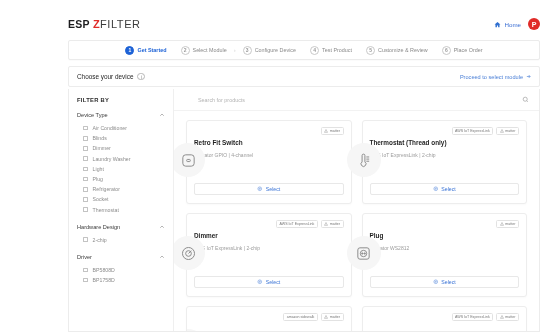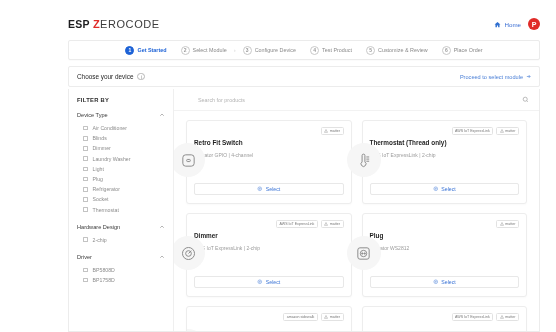--- a/index.html
+++ b/index.html
@@ -158,21 +158,21 @@
 </style>
 </head>
 <body>
 
 <div class="page">
 
   <div class="header">
     <div class="logo">
       <span class="logo-esp">ESP</span>
       <span class="logo-z">Z</span>
-      <span class="logo-rest">EROCODE</span>
+      <span class="logo-rest">FILTER</span>
     </div>
     <div class="header-right">
       <div class="home-link">
         <svg class="home-ic" viewBox="0 0 24 24" fill="#2f6fd0">
           <path d="M12 3 2 12h3v9h5v-6h4v6h5v-9h3z"></path>
         </svg>
         <span>Home</span>
       </div>
       <div class="avatar">
         <span>P</span>

